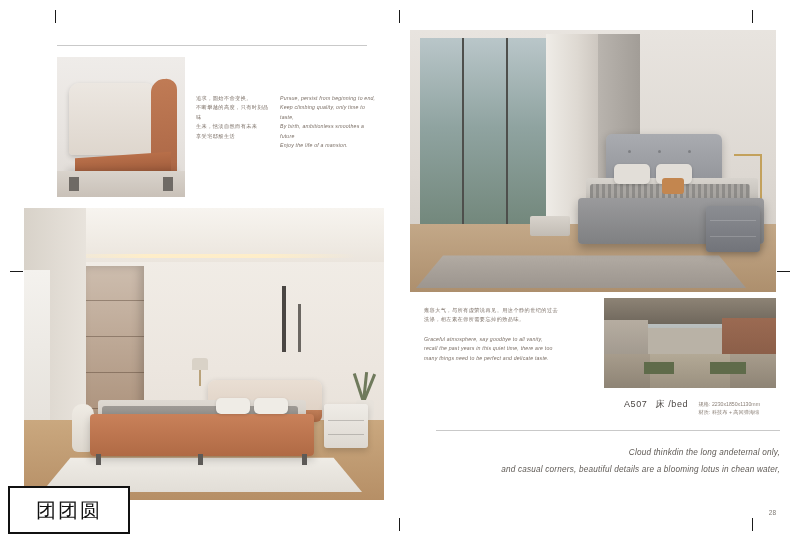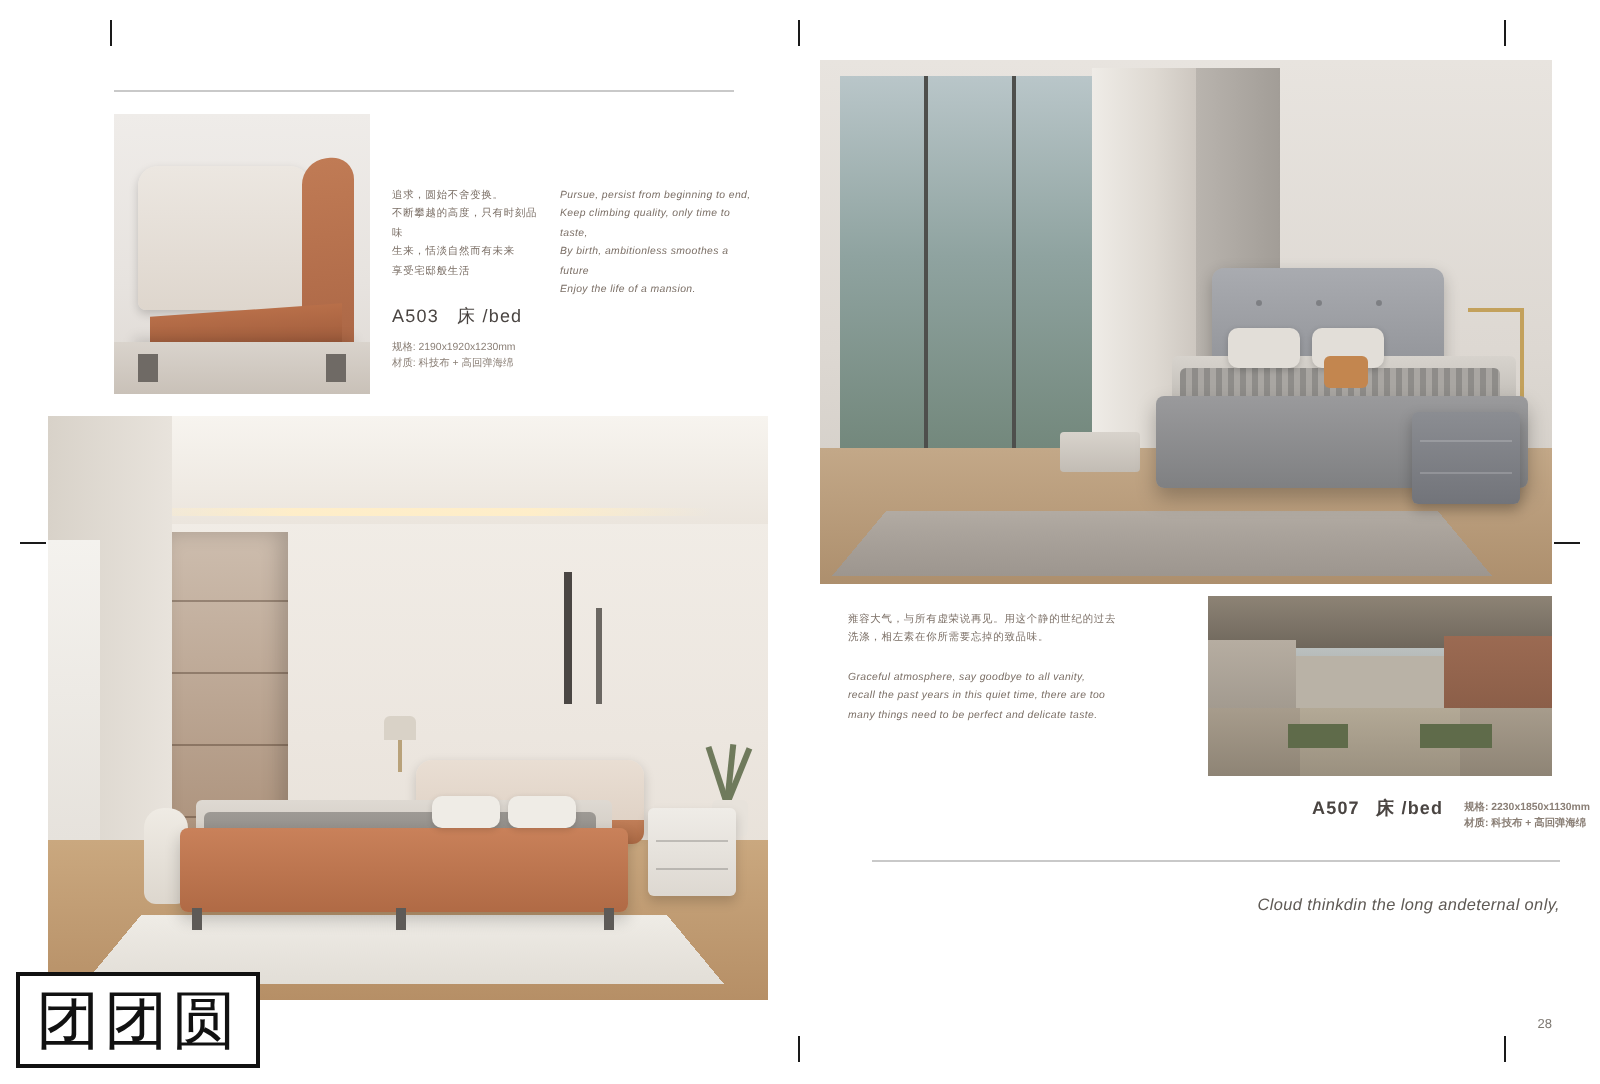--- a/index.html
+++ b/index.html
@@ -419,24 +419,23 @@
     position: absolute; bottom: 14px; height: 12px;
     background: #5f6b4a;
   }
   .ar-path {
     position: absolute; left: 46px; bottom: 0; width: 80px; height: 34px;
     background: linear-gradient(180deg,#b3a996 0%,#9a907f 100%);
   }
 
   .model-block-right {
     position: absolute;
-    left: 656px;
+    left: 624px;
     top: 398px;
     width: 140px;
-    font-weight: bold;
   }
   .model-block-right .model-name {
     display: inline-block;
     margin-right: 6px;
     vertical-align: top;
   }
   .model-block-right .model-spec { margin-top: 2px; }
 
   
   .rule-bottom-right {
@@ -477,21 +476,21 @@
     width: 118px;
     height: 44px;
     border: 2px solid #111;
     display: flex;
     align-items: center;
     justify-content: center;
     background: #fff;
   }
   .logo-text {
     font-family: "DejaVu Sans", sans-serif;
-    font-size: 32px;
+    font-size: 20px;
     letter-spacing: 2px;
     color: #111;
     line-height: 1;
   }
 </style>
 </head>
 <body>
 
 <div class="page">
 
@@ -520,34 +519,20 @@
     <div class="cn-lines" style="white-space:pre-line; width:74px;">追求，圆始不舍变换。
 不断攀越的高度，只有时刻品味
 生来，恬淡自然而有未来
 享受宅邸般生活</div>
     <div class="en-lines" style="white-space:pre-line;">Pursue, persist from beginning to end,
 Keep climbing quality, only time to taste,
 By birth, ambitionless smoothes a future
 Enjoy the life of a mansion.</div>
   </div>
 
-  <div class="model-block">
-    <div class="model-name">
-      <span>A503</span>
-      <span style="margin-left:6px;">床 /bed</span>
-    </div>
-    <div class="model-spec">
-      <span>规格:</span>
-      <span>2190x1920x1230mm</span>
-    </div>
-    <div class="model-spec">
-      <span>材质:</span>
-      <span>科技布 + 高回弹海绵</span>
-    </div>
-  </div>
 
   <div class="photo-bedroom">
     <div class="bd-wall"></div>
     <div class="bd-ceiling"></div>
     <div class="bd-cove"></div>
     <div class="bd-leftwall"></div>
     <div class="bd-window"></div>
     <div class="bd-wardrobe">
       <div class="bd-wardrobe-shelf" style="top:34px;"></div>
       <div class="bd-wardrobe-shelf" style="top:70px;"></div>
@@ -654,20 +639,21 @@
         <span>材质:</span>
         <span>科技布 + 高回弹海绵</span>
       </div>
     </div>
   </div>
 
   <div class="rule-bottom-right"></div>
 
   <div class="bottom-en">
     <div>Cloud thinkdin the long andeternal only,</div>
+    <div>and casual corners, beautiful details are a blooming lotus in chean water,</div>
   </div>
 
   <div class="page-number">28</div>
 
   <div class="logo">
     <span class="logo-text">团团圆</span>
   </div>
 
 </div>
 

